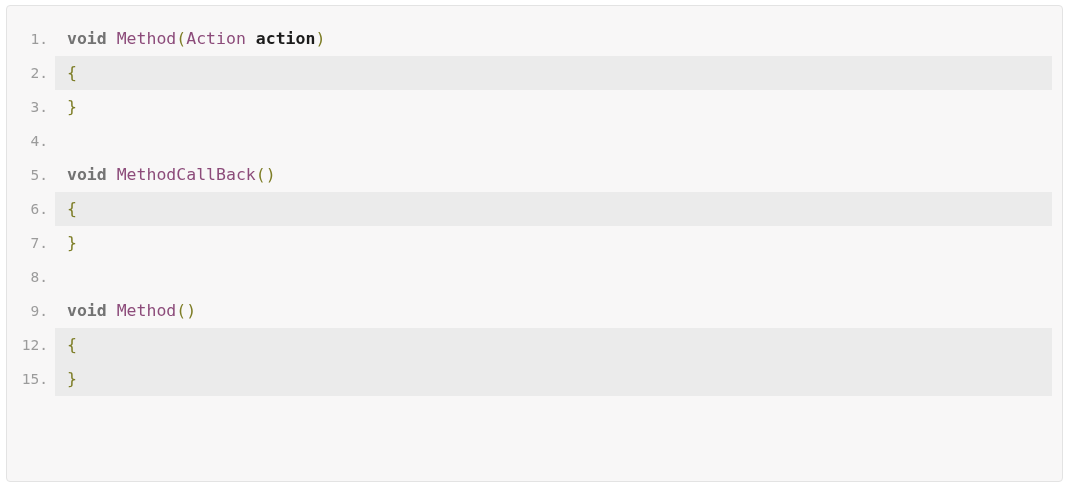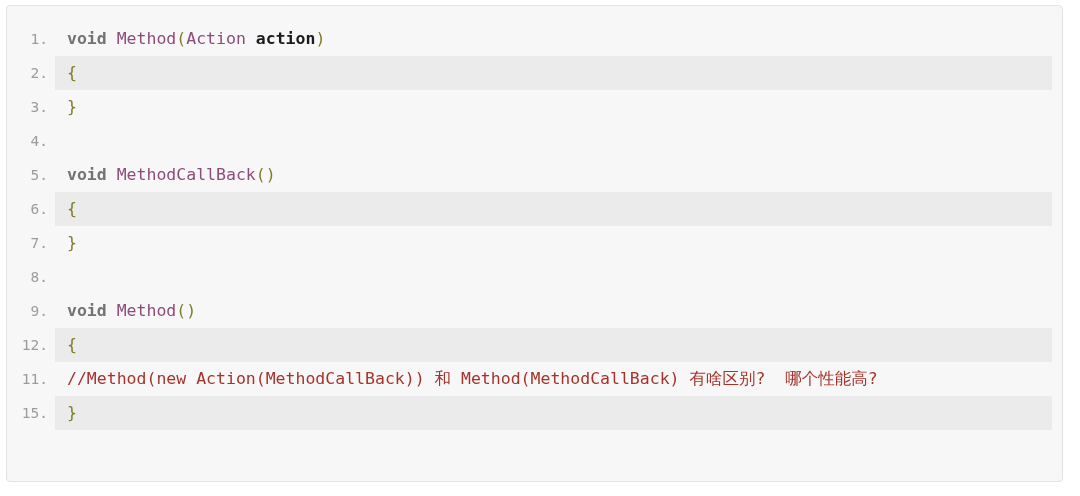--- a/index.html
+++ b/index.html
@@ -122,22 +122,18 @@
         <span class="line-code"><span class="tok-plain"></span></span>
       </li>
       <li class="code-line">
         <span class="line-no">9.</span>
         <span class="line-code"><span class="tok-kw">void</span><span class="tok-plain"> </span><span class="tok-fn">Method</span><span class="tok-punc">()</span></span>
       </li>
       <li class="code-line stripe">
         <span class="line-no">12.</span>
         <span class="line-code"><span class="tok-punc">{</span></span>
       </li>
-      <li class="code-line">
-        <span class="line-no">11.</span>
-        <span class="line-code"><span class="tok-comment">//Method(new Action(MethodCallBack)) 和 Method(MethodCallBack) 有啥区别?  哪个性能高?</span></span>
-      </li>
       <li class="code-line stripe">
         <span class="line-no">15.</span>
         <span class="line-code"><span class="tok-punc">}</span></span>
       </li>
     </ol>
 </div>
 
 </body></html>

